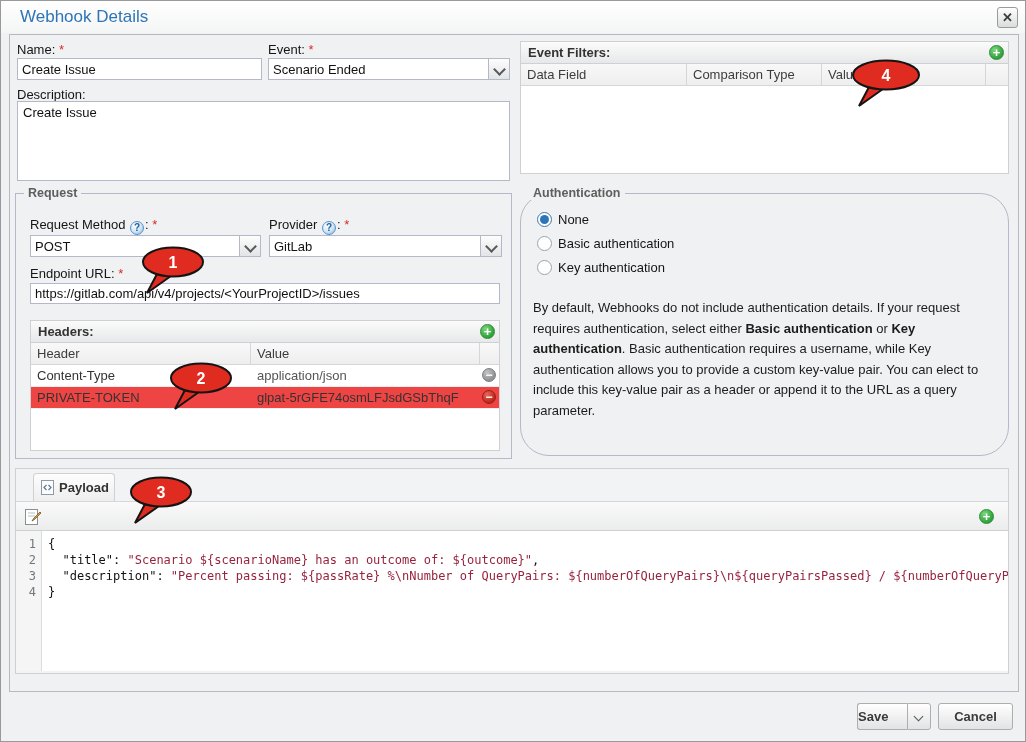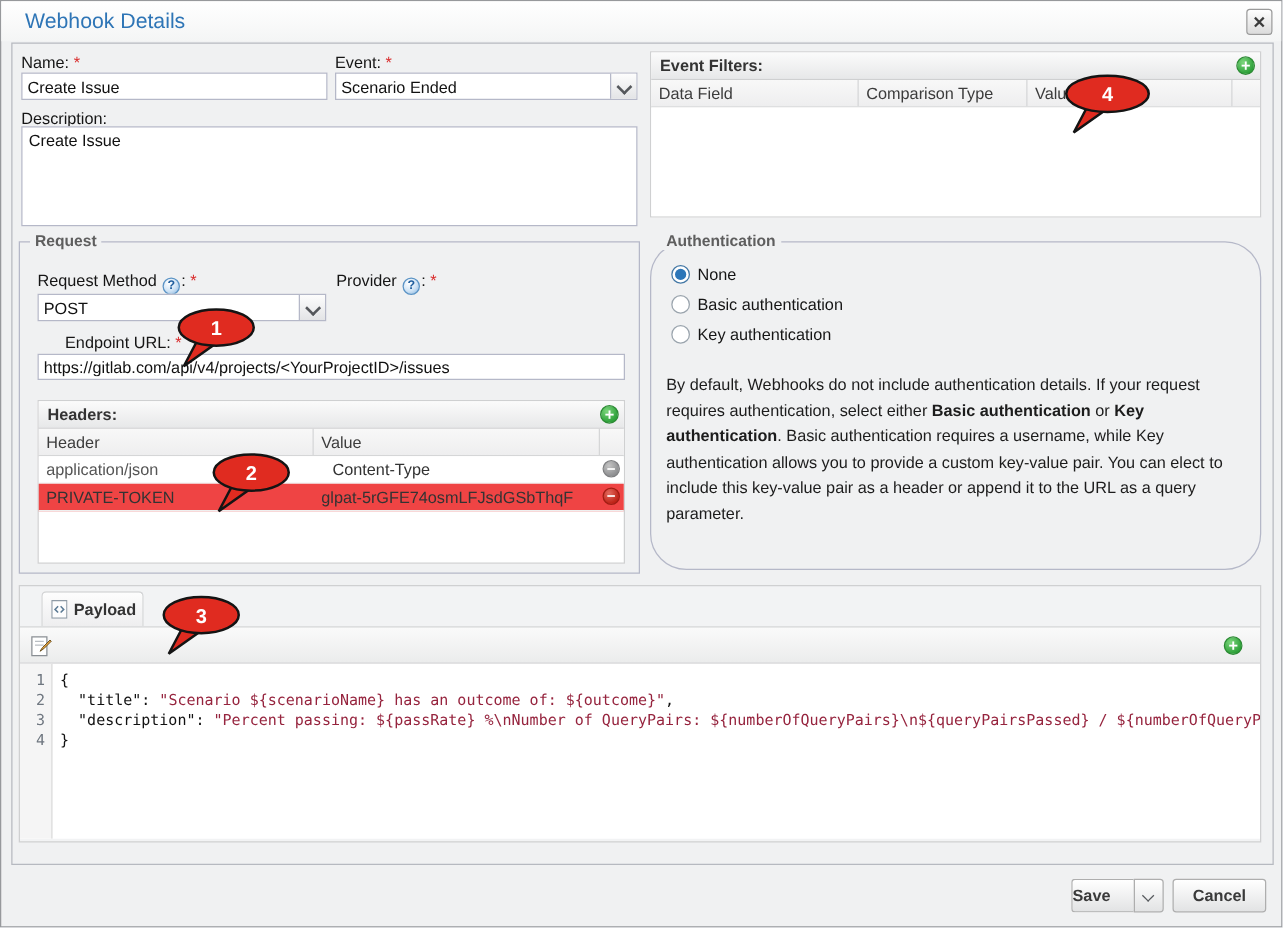--- a/index.html
+++ b/index.html
@@ -229,41 +229,45 @@
       </div>
       <div class="combo" style="left:14px; top:41px; width:231px;">
         <input readonly="" value="POST" style="">
         <div class="trigger"></div>
       </div>
 
       <div class="lbl" style="left:253px; top:23px;">
         <span>Provider</span>
         <span class="help-ico">?</span><span>:</span> <span class="req">*</span>
       </div>
-
-      <div class="lbl" style="left:14px; top:72px;margin-left:22px;">
+      <div class="combo" style="left:253px; top:41px; width:233px;">
+        <input readonly="" value="GitLab" style="">
+        <div class="trigger"></div>
+      </div>
+
+      <div class="lbl" style="left:14px; top:72px;">
         <span>Endpoint URL:</span> <span class="req">*</span>
       </div>
       <div class="txt-input" style="left:14px; top:89px; width:470px; height:21px;">
         <input value="https://gitlab.com/api/v4/projects/&lt;YourProjectID&gt;/issues" style="">
       </div>
 
       <div class="grid-panel" style="left:14px; top:126px; width:470px; height:131px;">
         <div class="grid-title">
           <span>Headers:</span>
           <div class="add-btn">+</div>
         </div>
         <div class="col-row">
           <div class="col-cell" style="width:220px;">Header</div>
           <div class="col-cell" style="width:229px;">Value</div>
           <div class="col-cell" style="flex:1; border-right:none;"></div>
         </div>
         <div class="grid-row">
+          <div class="cell" style="width:220px;">Content-Type</div>
           <div class="cell val" style="width:229px;">application/json</div>
-          <div class="cell" style="width:220px;">Content-Type</div>
           <div style="flex:1;">
               <div class="minus-btn minus-gray">−</div>
             </div>
         </div>
         <div class="grid-row alt">
           <div class="cell" style="width:220px;">PRIVATE-TOKEN</div>
           <div class="cell val" style="width:229px; color:#333;">glpat-5rGFE74osmLFJsdGSbThqF</div>
           <div style="flex:1;">
               <div class="minus-btn minus-red">−</div>
             </div>

